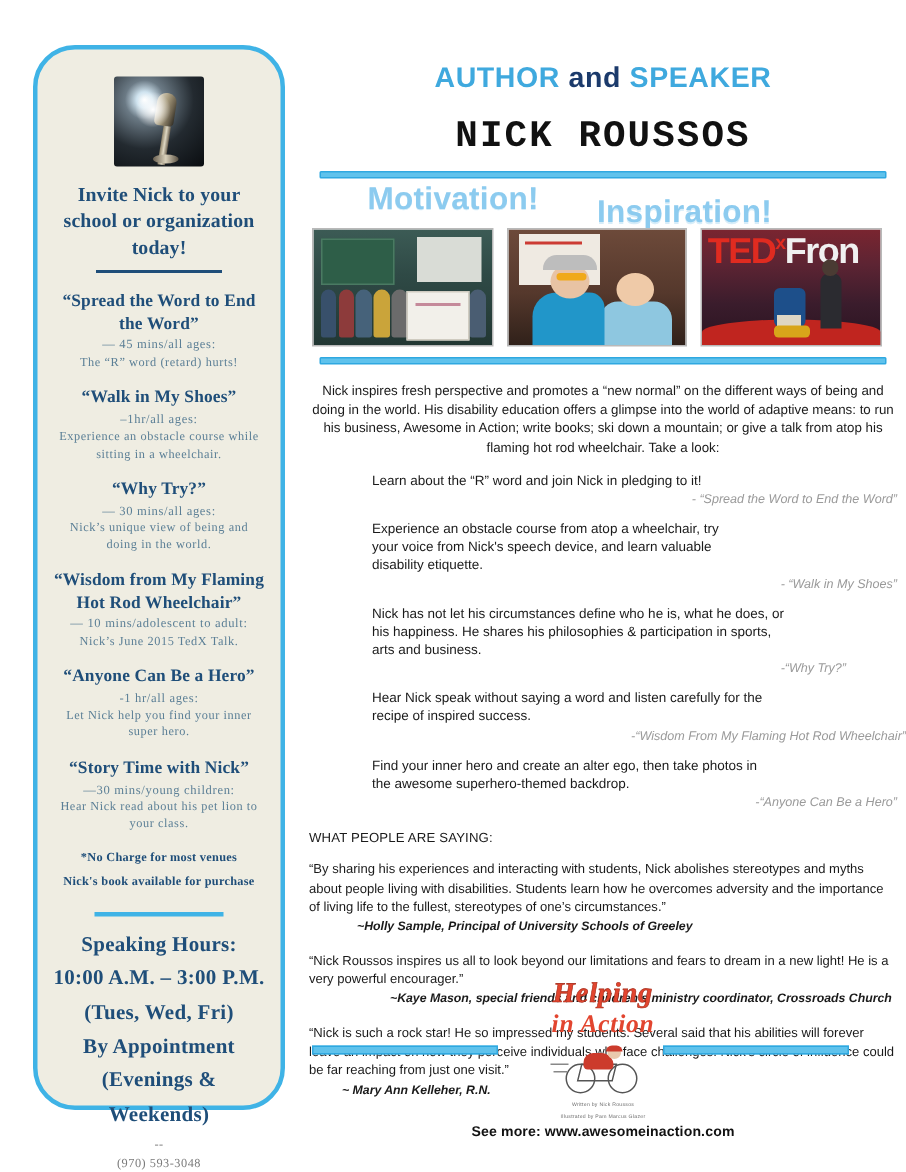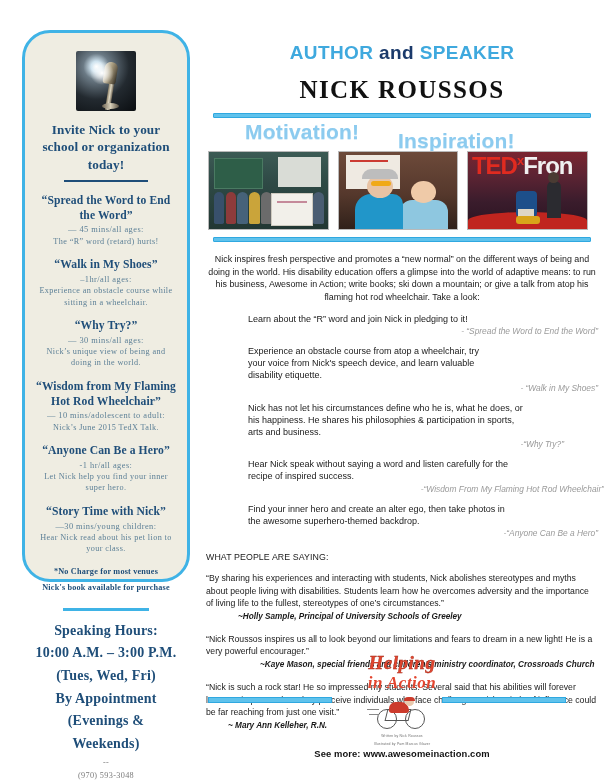--- a/index.html
+++ b/index.html
@@ -1,21 +1,21 @@
 <!DOCTYPE html>
 <html><head>
 <meta charset="utf-8">
 <style>
   html,body{margin:0;padding:0;background:#ffffff;}
   body{width:604px;height:781px;position:relative;overflow:hidden;
        font-family:"Liberation Sans",sans-serif;color:#000;}
 
   
   #sidebar{
-    position:absolute;left:22px;top:30px;width:168px;height:552px;
+    position:absolute;left:22px;top:30px;width:168px;height:710px;
     background:#EFEDE2;border:3px solid #3FB3E6;border-radius:28px;
     box-sizing:border-box;padding:10px 8px 6px 8px;text-align:center;
   }
   #mic-photo{
     width:60px;height:60px;margin:8px auto 10px auto;border-radius:2px;
     background:radial-gradient(circle at 34% 26%, #ffffff 0%, #cfe3ef 9%, #6b7a85 22%, #232a30 55%, #0a0d10 100%);
     position:relative;overflow:hidden;
   }
   #mic-photo .mic-body{
     position:absolute;left:50%;top:18%;width:13px;height:22px;margin-left:-2px;
@@ -74,21 +74,21 @@
 
   
   #main{position:absolute;left:200px;top:0;width:404px;height:781px;}
 
   .author-speaker{
     text-align:center;font-family:"Liberation Sans",sans-serif;font-weight:bold;
     font-size:19px;color:#3FA9DE;letter-spacing:.4px;margin-top:42px;
   }
   .author-speaker .dark{color:#1b3a6b;}
   .nick-name{
-    text-align:center;font-family:Liberation Serif, serif;font-weight:bold;
+    text-align:center;font-family:Liberation Mono, monospace;font-weight:bold;
     font-size:25px;color:#111;letter-spacing:1.4px;margin-top:12px;
   }
   .bar{
     height:5px;border:1px solid #2FA8E0;background:#5FC2EC;box-sizing:border-box;
     border-radius:1px;
   }
   #bar-top{width:378px;margin:9px auto 0 auto;}
 
   .slogans{
     position:relative;height:27px;margin-top:2px;

